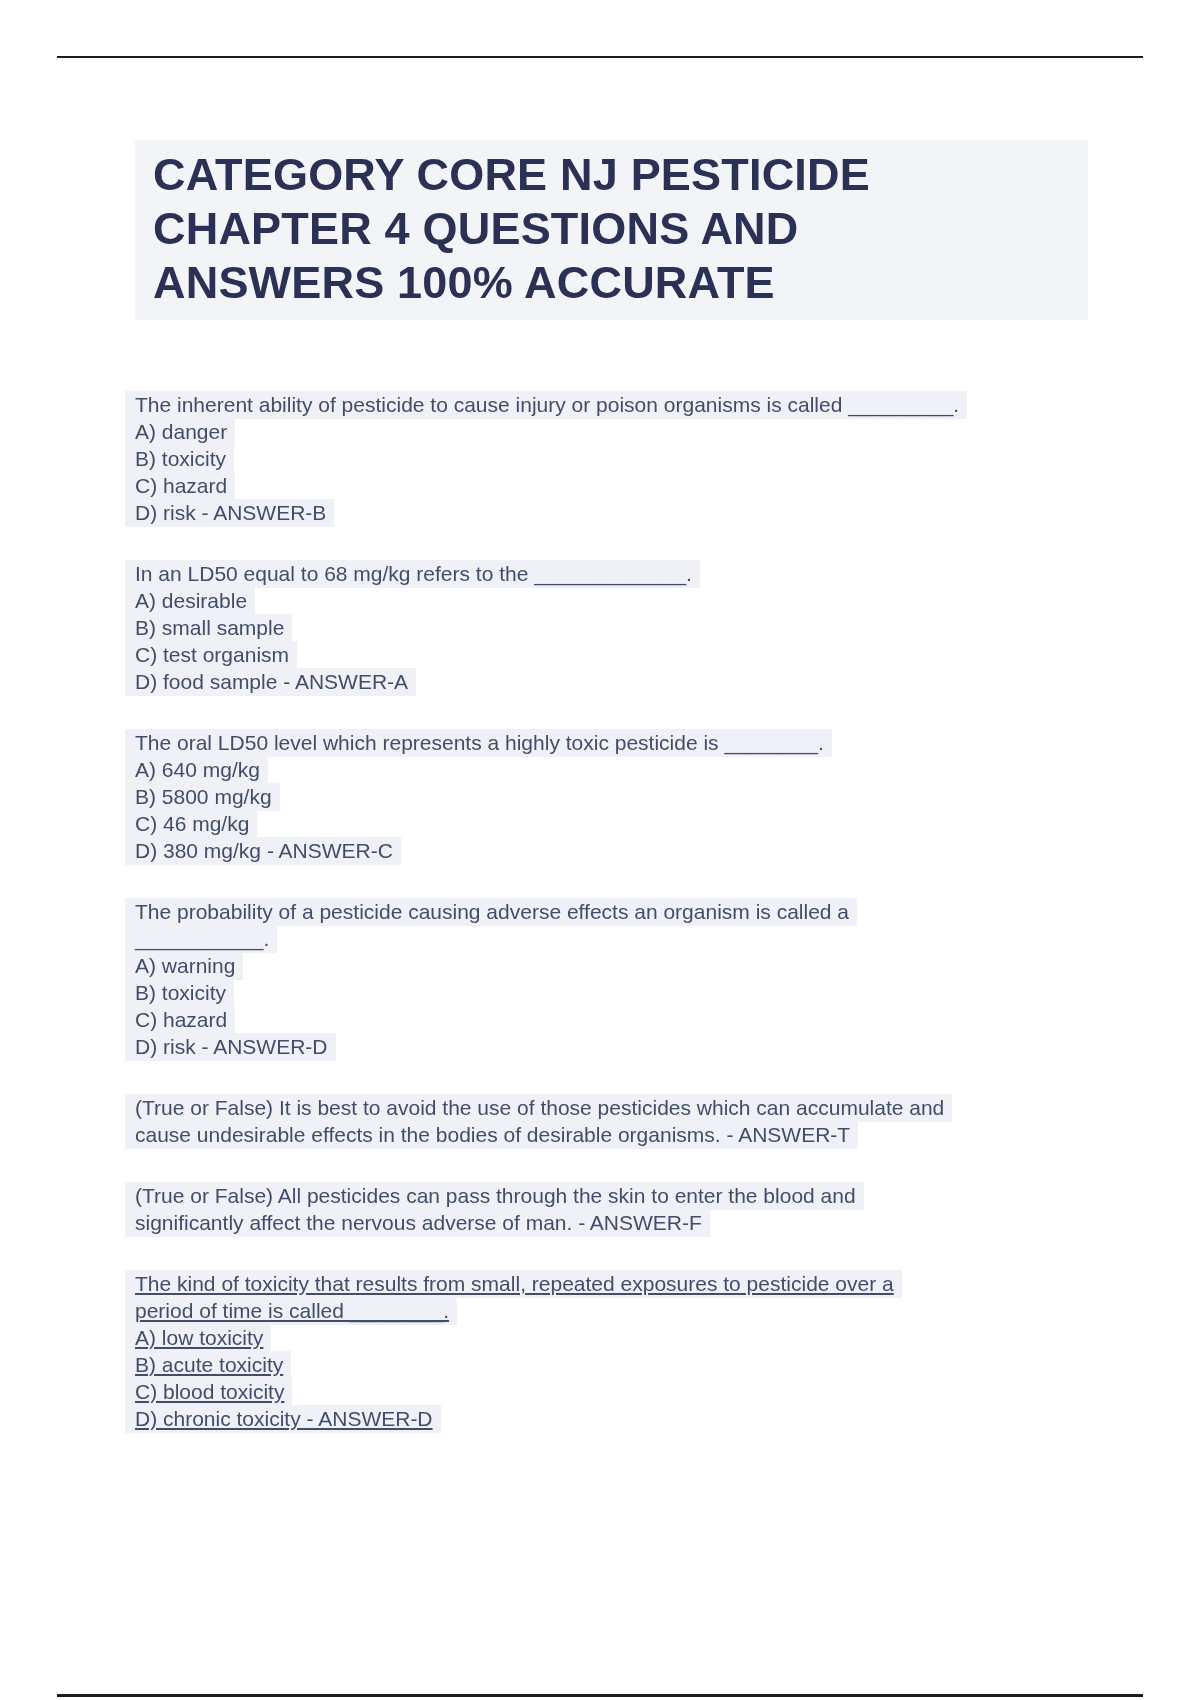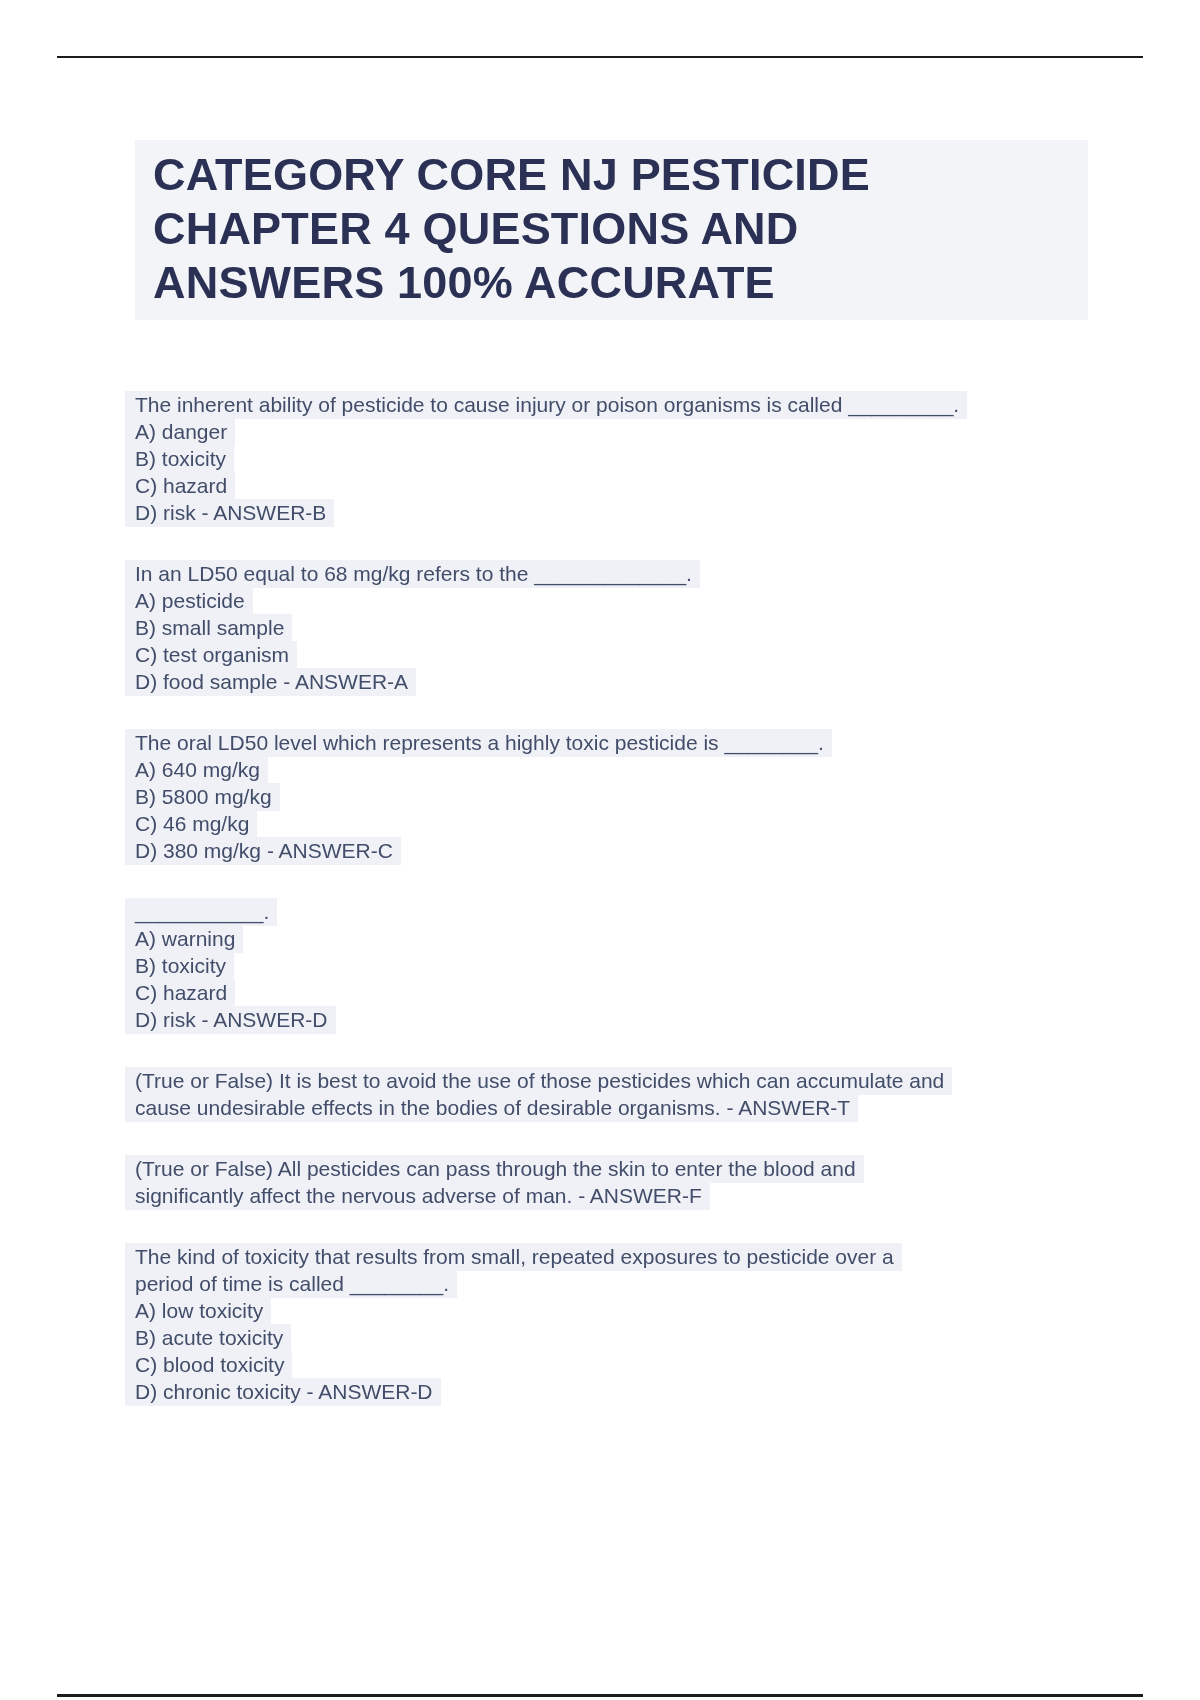--- a/index.html
+++ b/index.html
@@ -43,21 +43,21 @@
   .content {
     position: absolute;
     left: 135px;
     top: 391px;
     width: 1010px;
     font-size: 21px;
     line-height: 27px;
     color: var(--body-text, #424d69);
   }
   .qblock { margin: 0 0 34px 0; }
-  .qblock:last-child { margin-bottom: 0; }
+  .qblock:last-child { margin-bottom: 0; text-decoration: underline; }
   .line { white-space: pre; }
   .line > .hl {
     background: var(--line-highlight, #eff1f7);
     padding: 2px 8px 3px 10px;
     margin-left: -10px;
   }
 </style>
 </head>
 <body>
 
@@ -72,33 +72,34 @@
 <main class="content" id="questions">
     <div class="qblock">
       <div class="line"><span class="hl">The inherent ability of pesticide to cause injury or poison organisms is called _________.</span></div>
       <div class="line"><span class="hl">A) danger</span></div>
       <div class="line"><span class="hl">B) toxicity</span></div>
       <div class="line"><span class="hl">C) hazard</span></div>
       <div class="line"><span class="hl">D) risk - ANSWER-B</span></div>
     </div>
     <div class="qblock">
       <div class="line"><span class="hl">In an LD50 equal to 68 mg/kg refers to the _____________.</span></div>
-      <div class="line"><span class="hl">A) pesticide</span></div>
+      <div class="line"><span class="hl">A) desirable</span></div>
       <div class="line"><span class="hl">B) small sample</span></div>
       <div class="line"><span class="hl">C) test organism</span></div>
       <div class="line"><span class="hl">D) food sample - ANSWER-A</span></div>
     </div>
     <div class="qblock">
       <div class="line"><span class="hl">The oral LD50 level which represents a highly toxic pesticide is ________.</span></div>
       <div class="line"><span class="hl">A) 640 mg/kg</span></div>
       <div class="line"><span class="hl">B) 5800 mg/kg</span></div>
       <div class="line"><span class="hl">C) 46 mg/kg</span></div>
       <div class="line"><span class="hl">D) 380 mg/kg - ANSWER-C</span></div>
     </div>
     <div class="qblock">
+      <div class="line"><span class="hl">The probability of a pesticide causing adverse effects an organism is called a</span></div>
       <div class="line"><span class="hl">___________.</span></div>
       <div class="line"><span class="hl">A) warning</span></div>
       <div class="line"><span class="hl">B) toxicity</span></div>
       <div class="line"><span class="hl">C) hazard</span></div>
       <div class="line"><span class="hl">D) risk - ANSWER-D</span></div>
     </div>
     <div class="qblock">
       <div class="line"><span class="hl">(True or False) It is best to avoid the use of those pesticides which can accumulate and</span></div>
       <div class="line"><span class="hl">cause undesirable effects in the bodies of desirable organisms. - ANSWER-T</span></div>
     </div>

